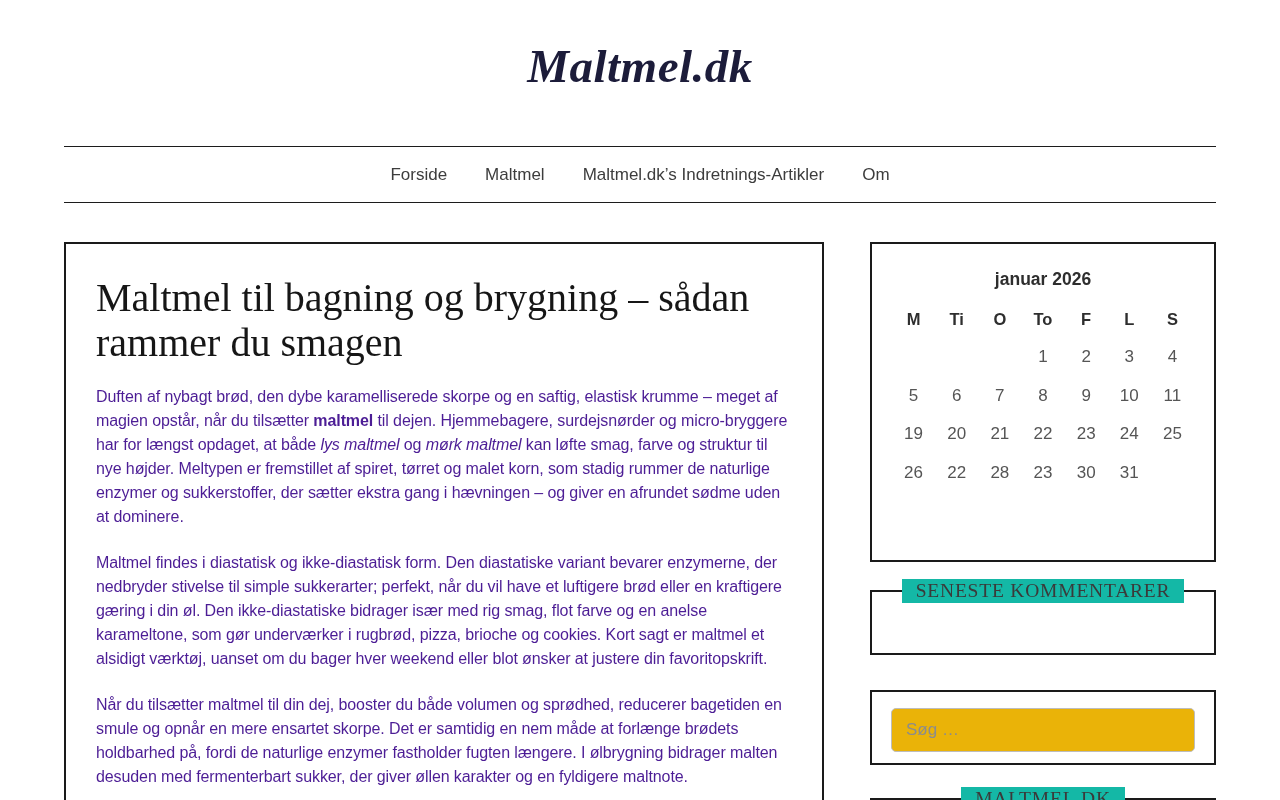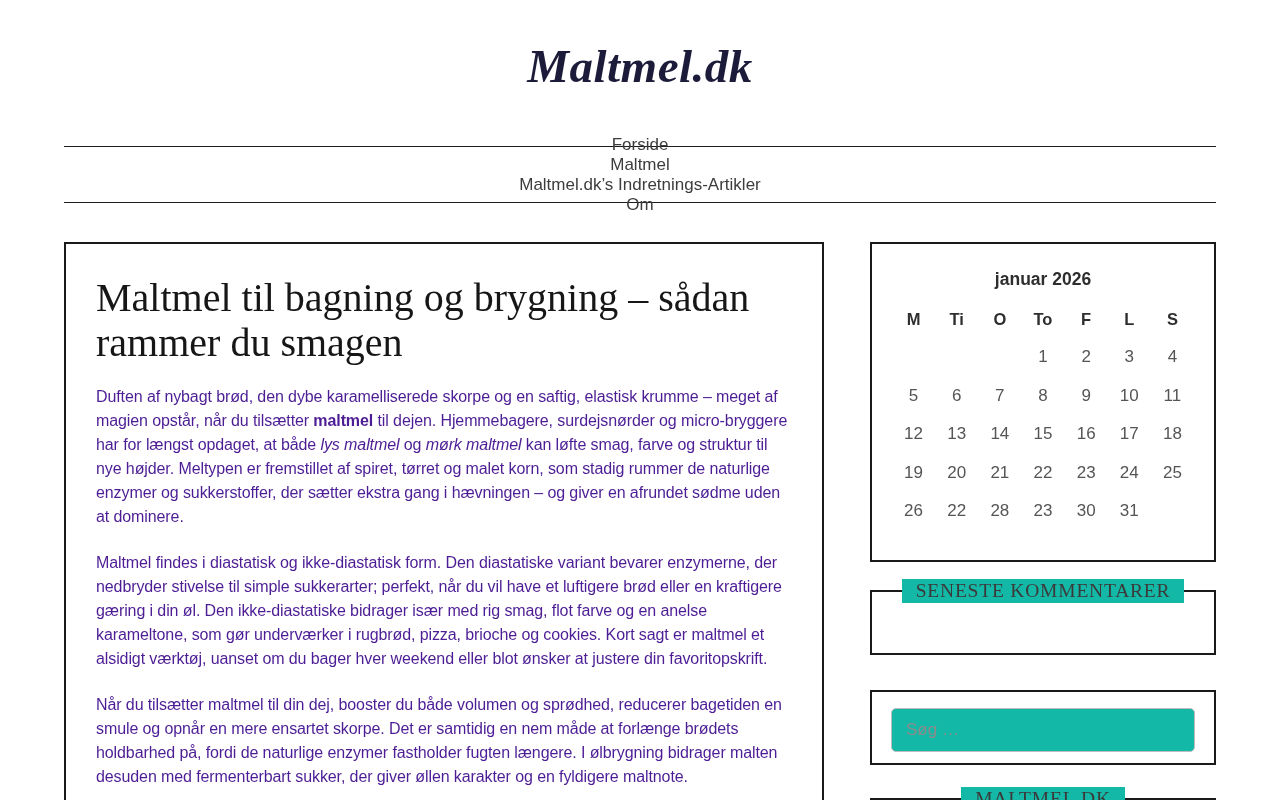--- a/index.html
+++ b/index.html
@@ -22,21 +22,20 @@
 
   
   .main-nav {
     margin: 54px 64px 16px 64px;
     border-top: 1px solid #1c1c1c;
     border-bottom: 1px solid #1c1c1c;
     display: flex;
     justify-content: center;
     align-items: center;
     height: 57px;
-    flex-direction: column;
   }
   .nav-item {
     font-size: 17px;
     color: #3d3d3d;
     text-decoration: none;
     padding: 0 19px;
     cursor: pointer;
     white-space: nowrap;
   }
 
@@ -133,21 +132,21 @@
   .search-input {
     width: 100%;
     height: 44px;
     border: 1px solid #bdbdbd;
     border-radius: 5px;
     font-family: "Liberation Sans", sans-serif;
     font-size: 17px;
     color: #444444;
     padding: 0 14px;
     outline: none;
-    background: #14b8a6;
+    background: #eab308;
   }
   .search-input::placeholder { color: #8c8c8c; opacity: 1; }
   .widget-footer { margin-top: 33px; height: 80px; }
 </style>
 </head>
 <body>
 
 <header class="site-header">
   <span class="site-title">Maltmel.dk</span>
 </header>
@@ -199,29 +198,20 @@
             <tr>
               <td>5</td>
               <td>6</td>
               <td>7</td>
               <td>8</td>
               <td>9</td>
               <td>10</td>
               <td>11</td>
             </tr>
             <tr>
-              <td>12</td>
-              <td>13</td>
-              <td>14</td>
-              <td>15</td>
-              <td>16</td>
-              <td>17</td>
-              <td>18</td>
-            </tr>
-            <tr>
               <td>19</td>
               <td>20</td>
               <td>21</td>
               <td>22</td>
               <td>23</td>
               <td>24</td>
               <td>25</td>
             </tr>
             <tr>
               <td>26</td>

